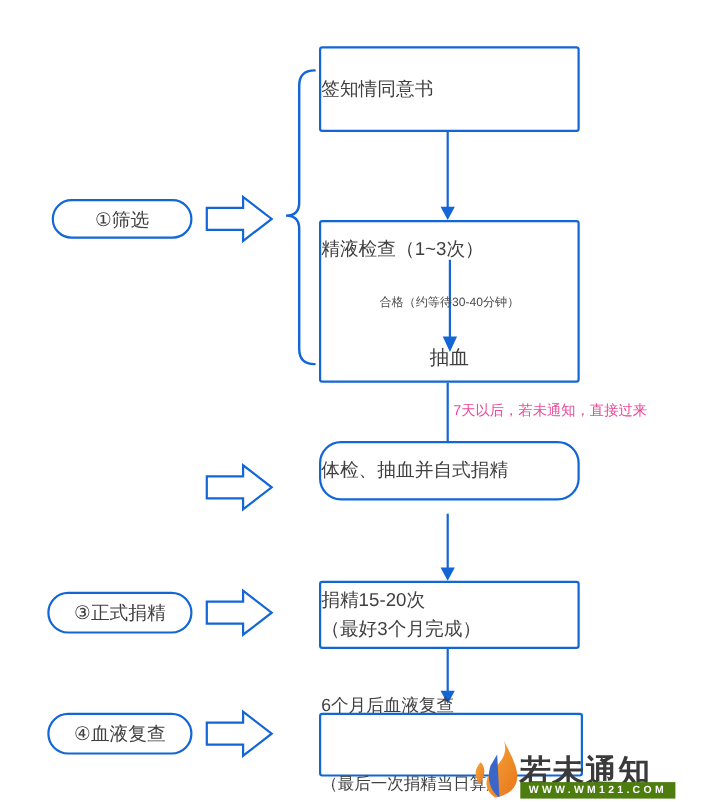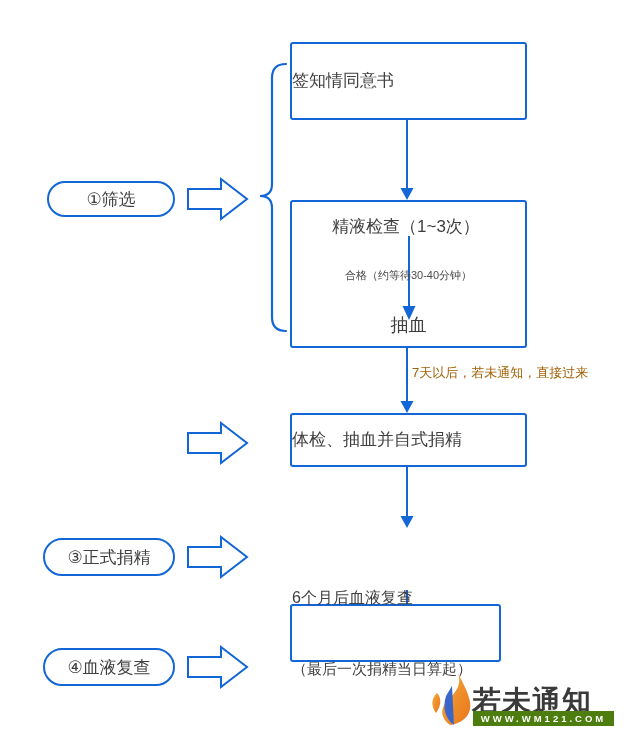--- a/index.html
+++ b/index.html
@@ -11,21 +11,21 @@
        justify-content:center;text-align:center;font-size:17px;line-height:26px;z-index:1;}
   .pill{position:absolute;box-sizing:border-box;border:2px solid #1266d6;border-radius:19px;
         background:#fff;color:#3f3f3f;display:flex;align-items:center;justify-content:center;
         font-size:17px;z-index:1;}
   .box2{justify-content:flex-start;}
   .box2-title{margin-top:12px;font-size:17px;}
   .box2-arrow{position:absolute;left:110px;top:34px;z-index:2;}
   .box2-note{position:absolute;left:0;top:60px;width:100%;text-align:center;font-size:11px;
              color:#4a4a4a;z-index:3;}
   .box2-result{position:absolute;left:0;bottom:8px;width:100%;text-align:center;font-size:18px;z-index:3;}
-  .wait-note{position:absolute;left:412px;top:364px;font-size:13px;color:#a16207;z-index:1;white-space:nowrap;}
+  .wait-note{position:absolute;left:412px;top:364px;font-size:13px;color:#ec4899;z-index:1;white-space:nowrap;}
   .small-line{font-size:15px;line-height:23px;}
   .wm-name{position:absolute;left:472px;top:682px;font-size:29px;font-weight:bold;color:#3a3a3a;
            letter-spacing:1px;z-index:4;white-space:nowrap;}
   .wm-bar{position:absolute;left:473px;top:711px;width:141px;height:15px;background:#4d7c0f;
           color:#fff;font-size:9.5px;font-weight:bold;letter-spacing:3px;display:flex;
           align-items:center;justify-content:center;z-index:4;white-space:nowrap;}
   .wm-logo{position:absolute;left:427px;top:671px;z-index:4;}
 </style>
 </head>
 <body>
@@ -61,38 +61,42 @@
     <span>③正式捐精</span>
   </div>
   <div class="pill" style="left:43px;top:648px;width:132px;height:38px;">
     <span>④血液复查</span>
   </div>
 
   <div class="box" style="left:290px;top:42px;width:237px;height:78px;">
     <div>签知情同意书</div>
   </div>
 
-  <div class="box box2" style="left:290px;top:200px;width:237px;height:148px;padding-left:40px;">
+  <div class="box box2" style="left:290px;top:200px;width:237px;height:148px;">
     <div class="box2-title">精液检查（1~3次）</div>
     <svg class="box2-arrow" width="14" height="86" viewBox="0 0 14 86">
       <line x1="7" y1="0" x2="7" y2="72" stroke="#1266d6" stroke-width="2"></line>
       <polygon points="0.5,70 13.5,70 7,84" fill="#1266d6"></polygon>
     </svg>
     <div class="box2-note">合格（约等待30-40分钟）</div>
     <div class="box2-result">抽血</div>
   </div>
 
   <div class="wait-note">7天以后，若未通知，直接过来</div>
 
-  <div class="box" style="left:290px;top:413px;width:237px;height:54px;">
+  <div class="box" style="left:290px;top:401px;width:237px;height:54px;border-radius:20px;">
     <div>体检、抽血并自式捐精</div>
   </div>
 
+  <div class="box" style="left:290px;top:528px;width:237px;height:62px;">
+    <div>捐精15-20次</div>
+    <div>（最好3个月完成）</div>
+  </div>
 
-  <div class="box" style="left:290px;top:604px;width:211px;height:58px;gap:48px;">
+  <div class="box" style="left:290px;top:648px;width:240px;height:58px;gap:48px;">
     <div class="small-line" style="font-size:16px;">6个月后血液复查</div>
     <div class="small-line">（最后一次捐精当日算起）</div>
   </div>
 
   <svg class="wm-logo" width="48" height="56" viewBox="0 0 48 56">
     <defs>
       <linearGradient id="og" x1="0" y1="0" x2="1" y2="1">
         <stop offset="0" stop-color="#f6a93c"></stop>
         <stop offset="1" stop-color="#e8751a"></stop>
       </linearGradient>

